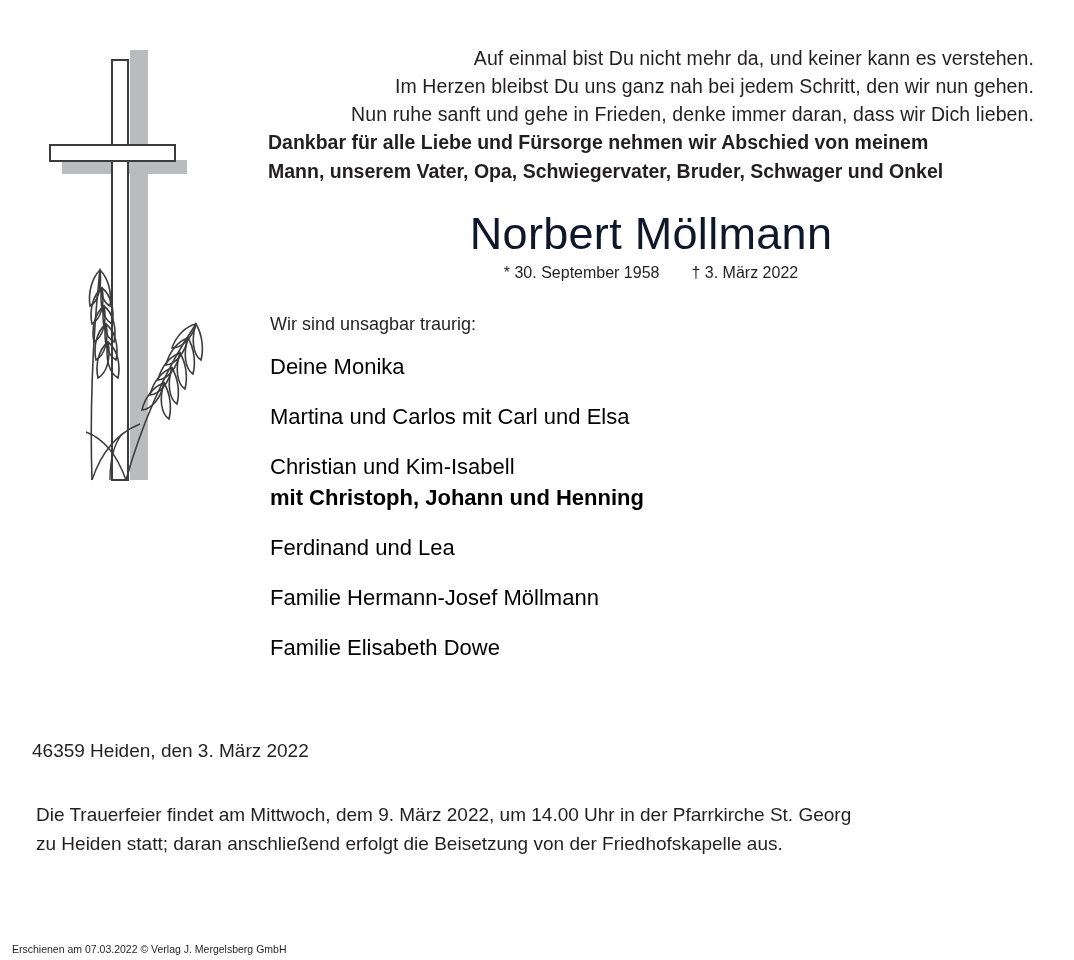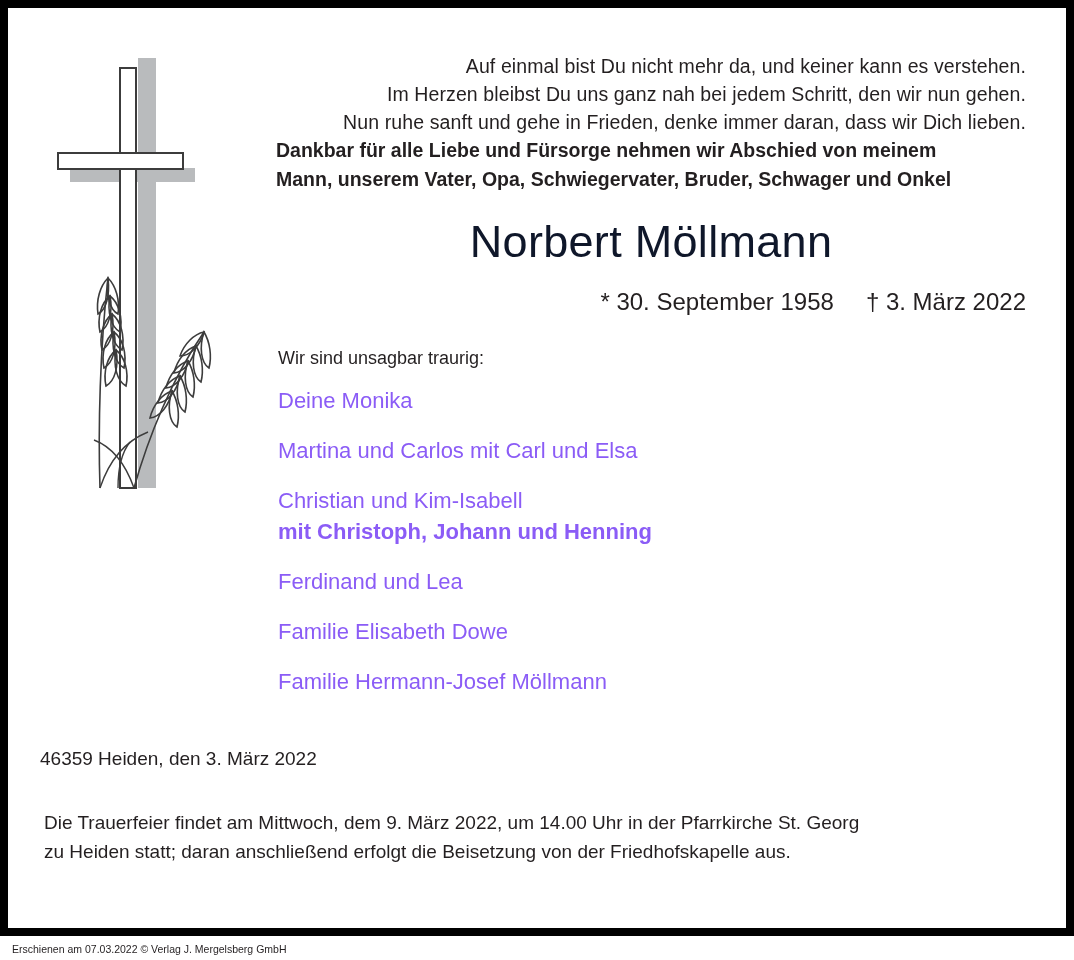--- a/index.html
+++ b/index.html
@@ -17,21 +17,20 @@
 
   
   .obituary-frame {
     position: absolute;
     left: 0;
     top: 0;
     width: 1074px;
     height: 936px;
     background: #000000;
     box-sizing: border-box;
-    padding: 8px;
   }
   .obituary-card {
     position: relative;
     width: 100%;
     height: 100%;
     background: #ffffff;
     box-sizing: border-box;
     overflow: hidden;
   }
 
@@ -73,41 +72,41 @@
     margin-top: 22px;
     text-align: center;
     font-size: 45px;
     line-height: 52px;
     font-weight: normal;
     color: #0f172a;
     letter-spacing: 0.3px;
   }
 
   .dates {
-    margin-top: 20px;
-    text-align: right;
-    font-size: 24px;
+    margin-top: 4px;
+    text-align: center;
+    font-size: 16px;
     color: #231f20;
   }
   .dates .birth { margin-right: 32px; }
 
   .mourn-lead {
     margin-top: 32px;
     font-size: 18px;
     color: #231f20;
     padding-left: 2px;
   }
 
   .mourners {
     margin-top: 16px;
   }
   .mourner {
     font-size: 22px;
     line-height: 31px;
-    color: #8b5cf6;
+    color: #000000;
     margin-bottom: 19px;
     padding-left: 2px;
   }
   .mourner .second-line { display: block; font-weight: bold; }
 
   
   .place-date {
     position: absolute;
     left: 32px;
     top: 740px;
@@ -222,24 +221,24 @@
           <span>Martina und Carlos mit Carl und Elsa</span>
         </div>
         <div class="mourner">
           <span>Christian und Kim-Isabell</span>
           <span class="second-line">mit Christoph, Johann und Henning</span>
         </div>
         <div class="mourner">
           <span>Ferdinand und Lea</span>
         </div>
         <div class="mourner">
+          <span>Familie Hermann-Josef Möllmann</span>
+        </div>
+        <div class="mourner">
           <span>Familie Elisabeth Dowe</span>
-        </div>
-        <div class="mourner">
-          <span>Familie Hermann-Josef Möllmann</span>
         </div>
       </div>
     </div>
 
     <div class="place-date">46359 Heiden, den 3. März 2022</div>
 
     <div class="ceremony">
       <div>Die Trauerfeier findet am Mittwoch, dem 9. März 2022, um 14.00 Uhr in der Pfarrkirche St. Georg</div>
       <div>zu Heiden statt; daran anschließend erfolgt die Beisetzung von der Friedhofskapelle aus.</div>
     </div>

